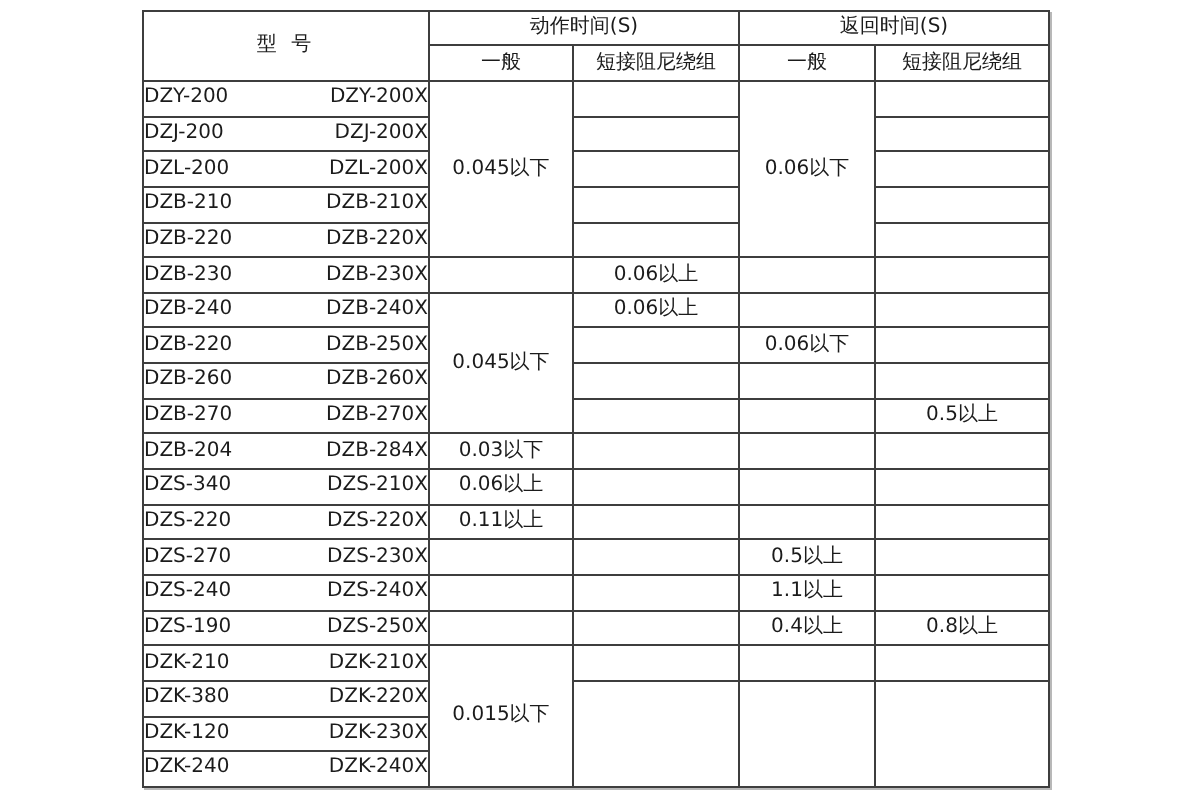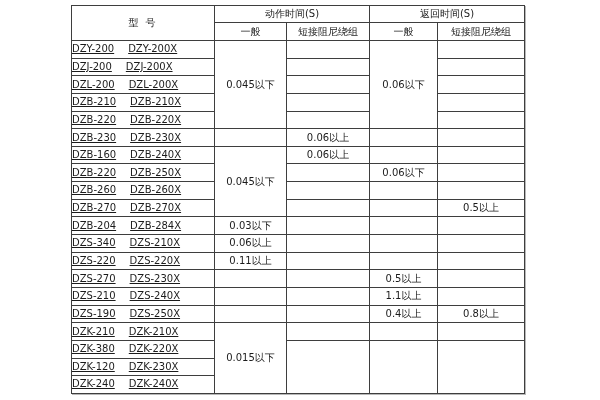--- a/index.html
+++ b/index.html
@@ -34,23 +34,22 @@
     line-height:1;
     white-space:nowrap;
     overflow:hidden;
   }
   thead tr.h1{height:17px;}
   thead tr.h2{height:18px;margin-top:19px;}
   tbody tr{height:17.65px;}
   th.model-h{letter-spacing:2px;}
   .model-cell{
     display:flex;
-    justify-content:flex-start;
+    justify-content:space-between;
     gap:14px;
-    text-decoration:underline;
   }
   .model-cell span{display:inline-block;}
   td.val{font-size:10px;}
 </style>
 </head>
 <body>
 
 <div class="table-wrap">
 <table class="spec">
   <colgroup>
@@ -134,21 +133,21 @@
             </div>
           </td>
       <td></td>
       <td class="val">0.06以上</td>
       <td></td>
       <td></td>
     </tr>
     <tr>
       <td>
             <div class="model-cell">
-              <span>DZB-160</span>
+              <span>DZB-240</span>
               <span>DZB-240X</span>
             </div>
           </td>
       <td class="val" rowspan="4">0.045以下</td>
       <td class="val">0.06以上</td>
       <td></td>
       <td></td>
     </tr>
     <tr>
       <td>
@@ -227,21 +226,21 @@
             </div>
           </td>
       <td></td>
       <td></td>
       <td class="val">0.5以上</td>
       <td></td>
     </tr>
     <tr>
       <td>
             <div class="model-cell">
-              <span>DZS-210</span>
+              <span>DZS-240</span>
               <span>DZS-240X</span>
             </div>
           </td>
       <td></td>
       <td></td>
       <td class="val">1.1以上</td>
       <td></td>
     </tr>
     <tr>
       <td>

